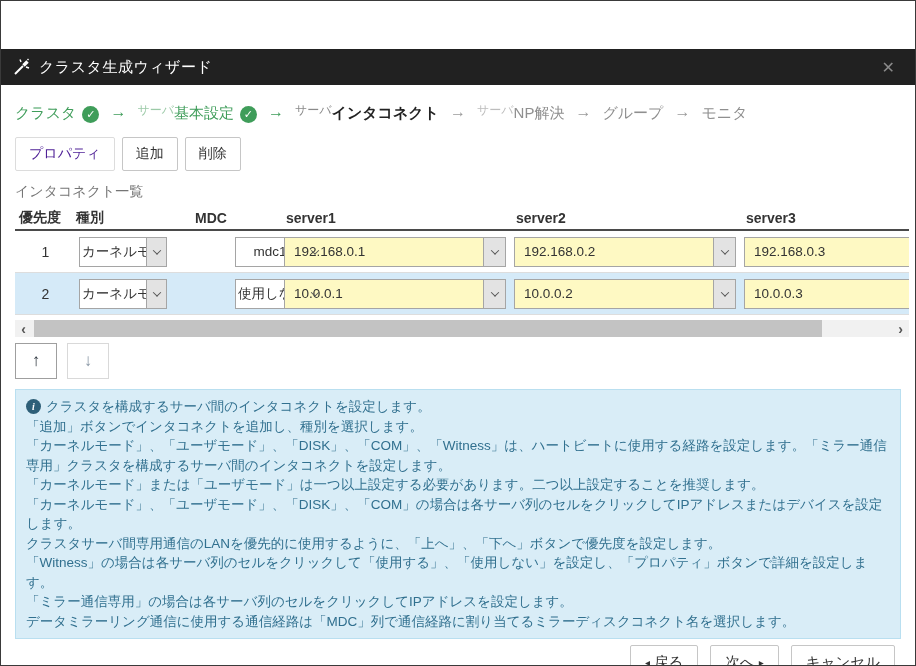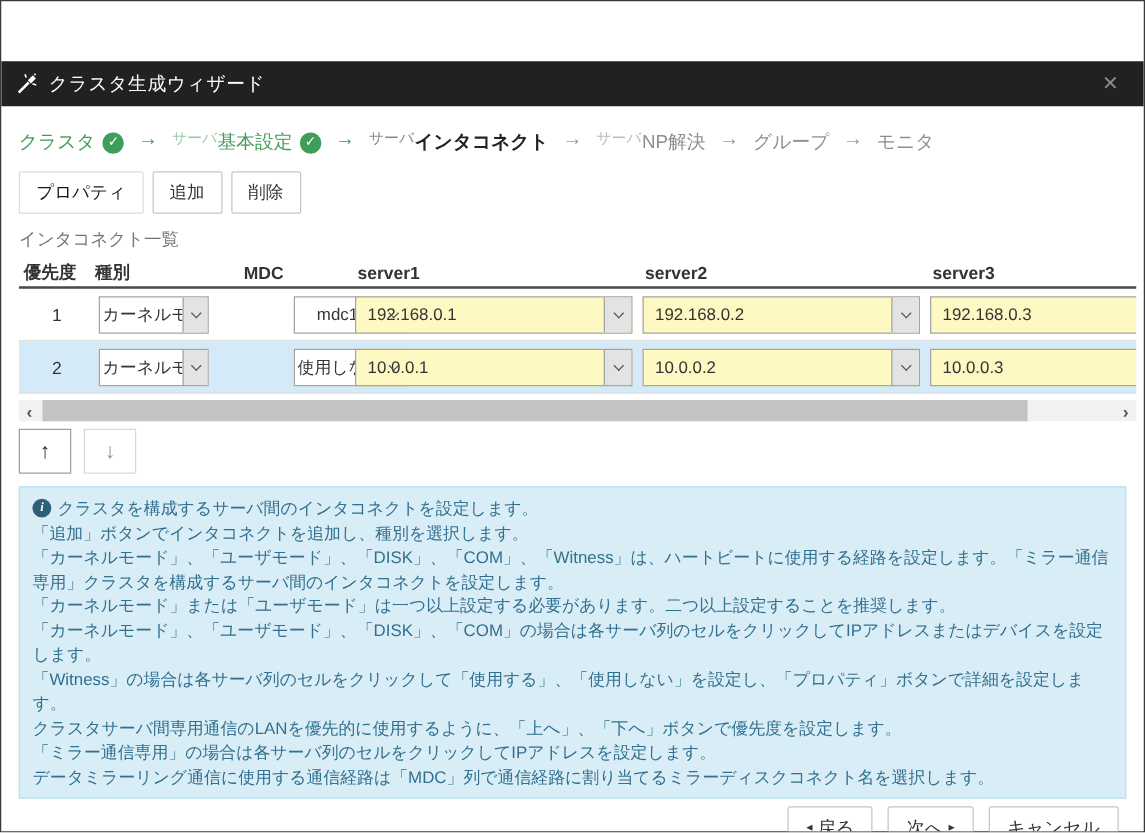--- a/index.html
+++ b/index.html
@@ -34,21 +34,21 @@
                justify-content:center; line-height:1; }
   .steparrow { font-size:16px; font-weight:bold; margin:0 11px; height:22px; line-height:22px;
                align-self:flex-end; }
   .arr-green { color:#3f9d5a; }
   .arr-gray { color:#9a9a9a; }
 
   
   .toolbar { display:flex; gap:7px; margin-bottom:12px; }
   .btn { background:#fff; border:1px solid #c6c6c6; border-radius:2px; font-size:14px;
          color:#333; padding:7px 13px; cursor:pointer; font-family:inherit; }
-  .btn:disabled, .btn.disabled { color:#0f172a; border-color:#dcdcdc; cursor:default; }
+  .btn:disabled, .btn.disabled { color:#4c1d95; border-color:#dcdcdc; cursor:default; }
 
   
   .caption { font-size:14px; color:#757575; margin-bottom:6px; }
   .tablewrap { width:894px; overflow:hidden; }
   .trow { display:flex; align-items:center; width:959px; }
   .thead { border-bottom:2px solid #4a4a4a; font-weight:bold; font-size:14px; height:24px; }
   .c-pri { width:61px; flex:0 0 auto; }
   .c-type { width:105px; flex:0 0 auto; }
   .c-mdc { width:103px; flex:0 0 auto;padding-left:14px; }
   .c-srv { width:230px; flex:0 0 auto; }
@@ -296,22 +296,22 @@
 
     <div class="infobox">
       <div class="info-first">
         <span class="infoicon">i</span>
         <span>クラスタを構成するサーバ間のインタコネクトを設定します。</span>
       </div>
       <div>「追加」ボタンでインタコネクトを追加し、種別を選択します。</div>
       <div>「カーネルモード」、「ユーザモード」、「DISK」、「COM」、「Witness」は、ハートビートに使用する経路を設定します。「ミラー通信専用」クラスタを構成するサーバ間のインタコネクトを設定します。</div>
       <div>「カーネルモード」または「ユーザモード」は一つ以上設定する必要があります。二つ以上設定することを推奨します。</div>
       <div>「カーネルモード」、「ユーザモード」、「DISK」、「COM」の場合は各サーバ列のセルをクリックしてIPアドレスまたはデバイスを設定します。</div>
+      <div>クラスタサーバ間専用通信のLANを優先的に使用するように、「上へ」、「下へ」ボタンで優先度を設定します。</div>
       <div>「Witness」の場合は各サーバ列のセルをクリックして「使用する」、「使用しない」を設定し、「プロパティ」ボタンで詳細を設定します。</div>
-      <div>クラスタサーバ間専用通信のLANを優先的に使用するように、「上へ」、「下へ」ボタンで優先度を設定します。</div>
       <div>「ミラー通信専用」の場合は各サーバ列のセルをクリックしてIPアドレスを設定します。</div>
       <div>データミラーリング通信に使用する通信経路は「MDC」列で通信経路に割り当てるミラーディスクコネクト名を選択します。</div>
     </div>
 
     <div class="footer">
       <button class="fbtn">
         <span class="tri">◂</span>
         <span>戻る</span>
       </button>
       <button class="fbtn">

